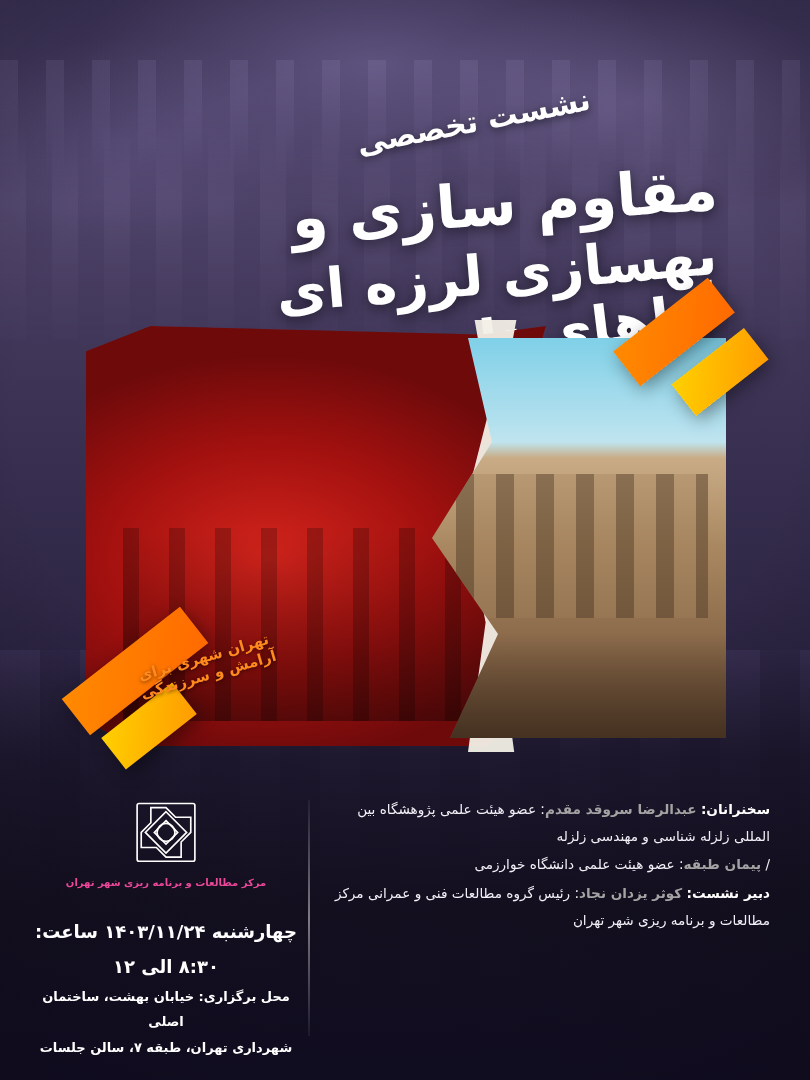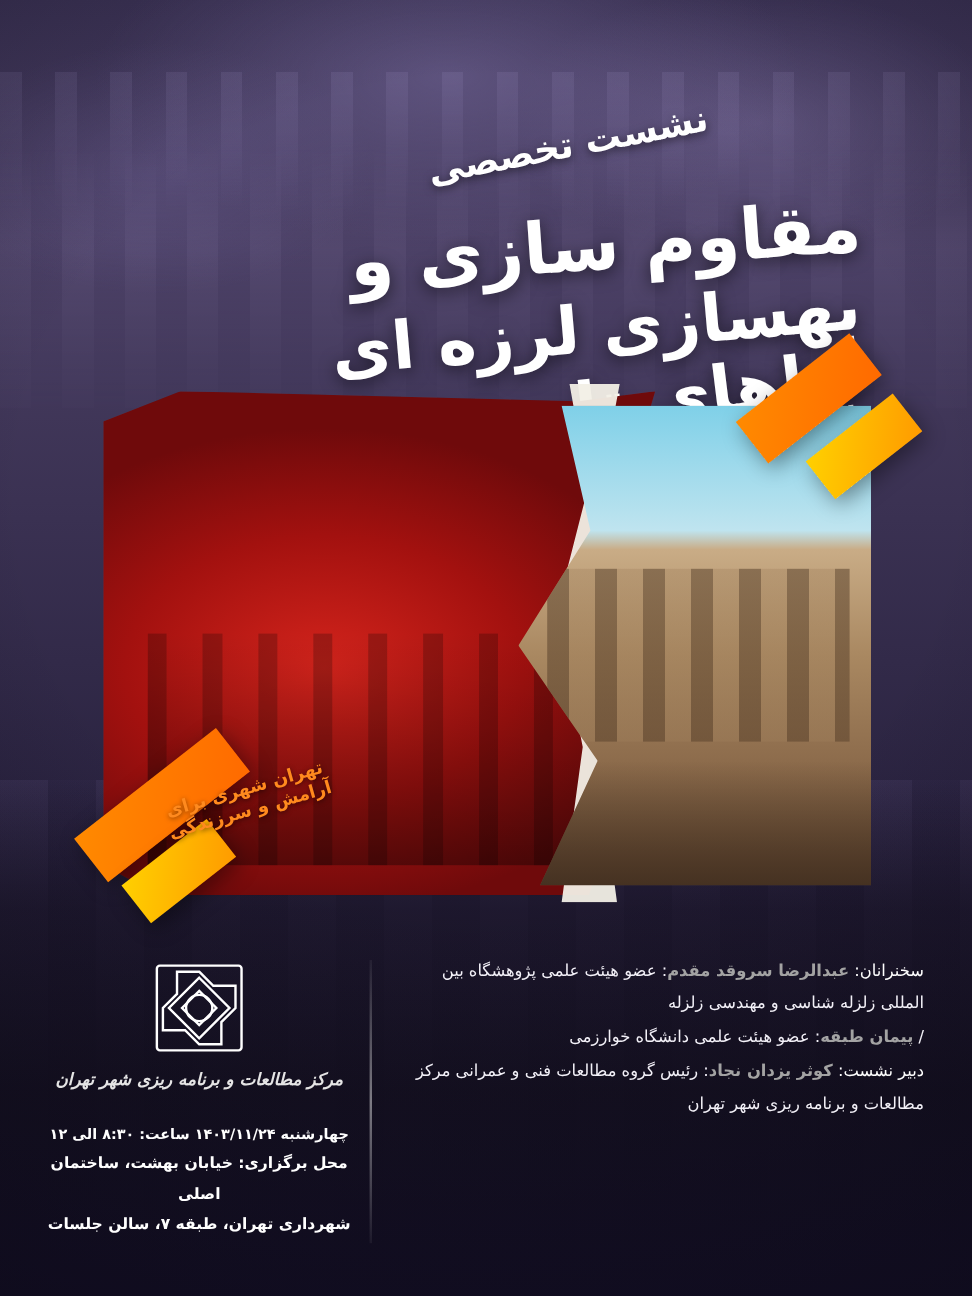--- a/index.html
+++ b/index.html
@@ -235,21 +235,21 @@
     flex: 1 1 auto;
     padding-right: 10px;
     padding-left: 18px;
     text-align: right;
     font-size: 13.6px;
     line-height: 2.0;
     direction: rtl;
   }
   .footer-right .row { margin-bottom: 1px; }
   .hl { color: #a3a3a3; font-weight: 800; }
-  .lbl { color: #ffffff; font-weight: 400; margin-top: 17px; }
+  .lbl { color: #ffffff; font-weight: 700; margin-top: 17px; }
 
   .divider {
     width: 2px;
     background: linear-gradient(to bottom, rgba(255,255,255,0.05), rgba(255,255,255,0.45), rgba(255,255,255,0.05));
     margin: 4px 6px 24px 6px;
     flex: 0 0 2px;
   }
   .footer-left {
     flex: 0 0 272px;
     display: flex;
@@ -257,34 +257,33 @@
     align-items: center;
     text-align: center;
   }
   .logo {
     width: 84px;
     height: 84px;
     margin-top: 2px;
   }
   .logo-caption {
     margin-top: 10px;
-    font-size: 14px;
+    font-size: 10px;
     font-weight: 700;
-    color: #e5e5e5;
+    color: #ec4899;
     letter-spacing: .2px;
-    font-style: italic;
   }
   .event-meta {
     margin-top: 26px;
     font-size: 13px;
     line-height: 1.95;
     color: #ffffff;
     direction: rtl;
   }
-  .event-meta .when { font-weight: 800; font-size: 12px; }
+  .event-meta .when { font-weight: 800; font-size: 18px; }
   .event-meta .where { font-weight: 700; }
 </style>
 </head>
 <body>
 
 <div class="poster">
 
   <div class="bg-base"></div>
   <div class="bg-citadel"></div>
   <div class="bg-towers"></div>

